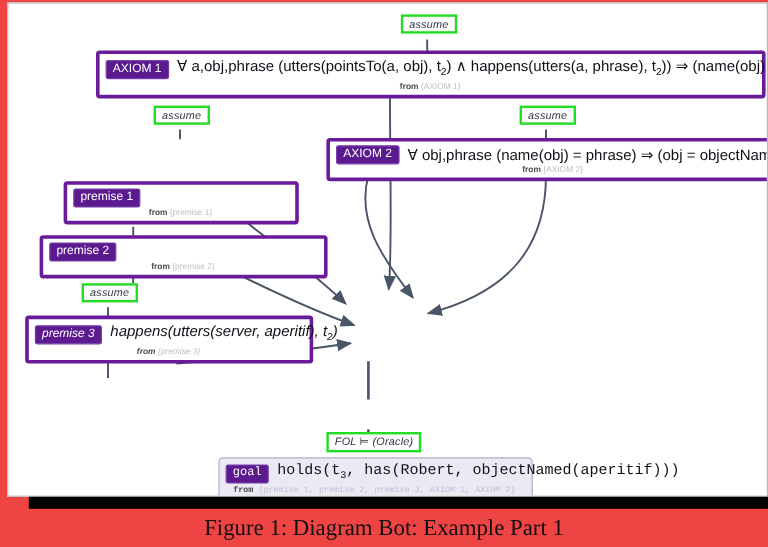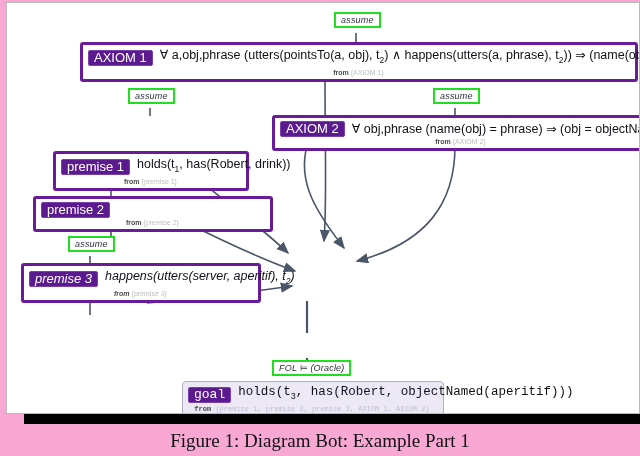--- a/index.html
+++ b/index.html
@@ -3,21 +3,21 @@
 <meta charset="utf-8">
 <style>
   html,body{margin:0;padding:0;background:#ffffff;}
   body{
     width:640px;height:456px;overflow:hidden;position:relative;
     font-family:"Liberation Sans","DejaVu Sans",sans-serif;
     -webkit-font-smoothing:antialiased;
   }
 
   
-  #page{position:absolute;inset:0;background:#f9a8d4;}
+  #page{position:absolute;inset:0;background:#ef4444;}
 
   #canvas-frame{
     position:absolute;left:6px;top:2px;width:634px;height:412px;
     background:#ffffff;border:1px solid #b9b9b9;box-sizing:border-box;
     overflow:hidden;
   }
 
   
   #hscroll{
     position:absolute;left:24px;top:414px;width:616px;height:10px;
@@ -38,21 +38,21 @@
     padding:1px 5px;white-space:nowrap;letter-spacing:0.2px;
   }
 
   
   .stmt{
     border:3px solid #6a1b9a;background:#ffffff;border-radius:3px;
     padding:3px 6px 2px 5px;
   }
   .stmt-row{display:flex;align-items:center;gap:7px;white-space:nowrap;}
   .badge{
-    background:#5b1b8f;color:#ffffff;font-size:13px;line-height:11px;
+    background:#5b1b8f;color:#ffffff;font-size:10px;line-height:11px;
     padding:1px 5px 2px 5px;border-radius:2px;white-space:nowrap;
     border:1px solid #7a3fae;
   }
   .formula{
     color:#101018;font-size:12.5px;line-height:15px;white-space:nowrap;
   }
   .formula sub{font-size:8.5px;}
   .fromline{
     text-align:center;margin-top:0px;font-size:7px;line-height:9px;
     white-space:nowrap;
@@ -156,21 +156,20 @@
       </div>
       <div class="fromline">
         <span class="k">from</span>
         <span class="v">{AXIOM 1}</span>
       </div>
     </div>
 
     <div class="node stmt" style="left:46px;top:112px;width:196px;margin-top:36px;">
       <div class="stmt-row">
         <span class="badge">premise 1</span>
-        <span class="formula"><span>holds(t</span><sub>1</sub><span>, has(Robert, drink))</span></span>
       </div>
       <div class="fromline">
         <span class="k">from</span>
         <span class="v">{premise 1}</span>
       </div>
     </div>
 
     <div class="node stmt" style="left:265px;top:112px;width:378px;">
       <div class="stmt-row">
         <span class="badge">AXIOM 2</span>

